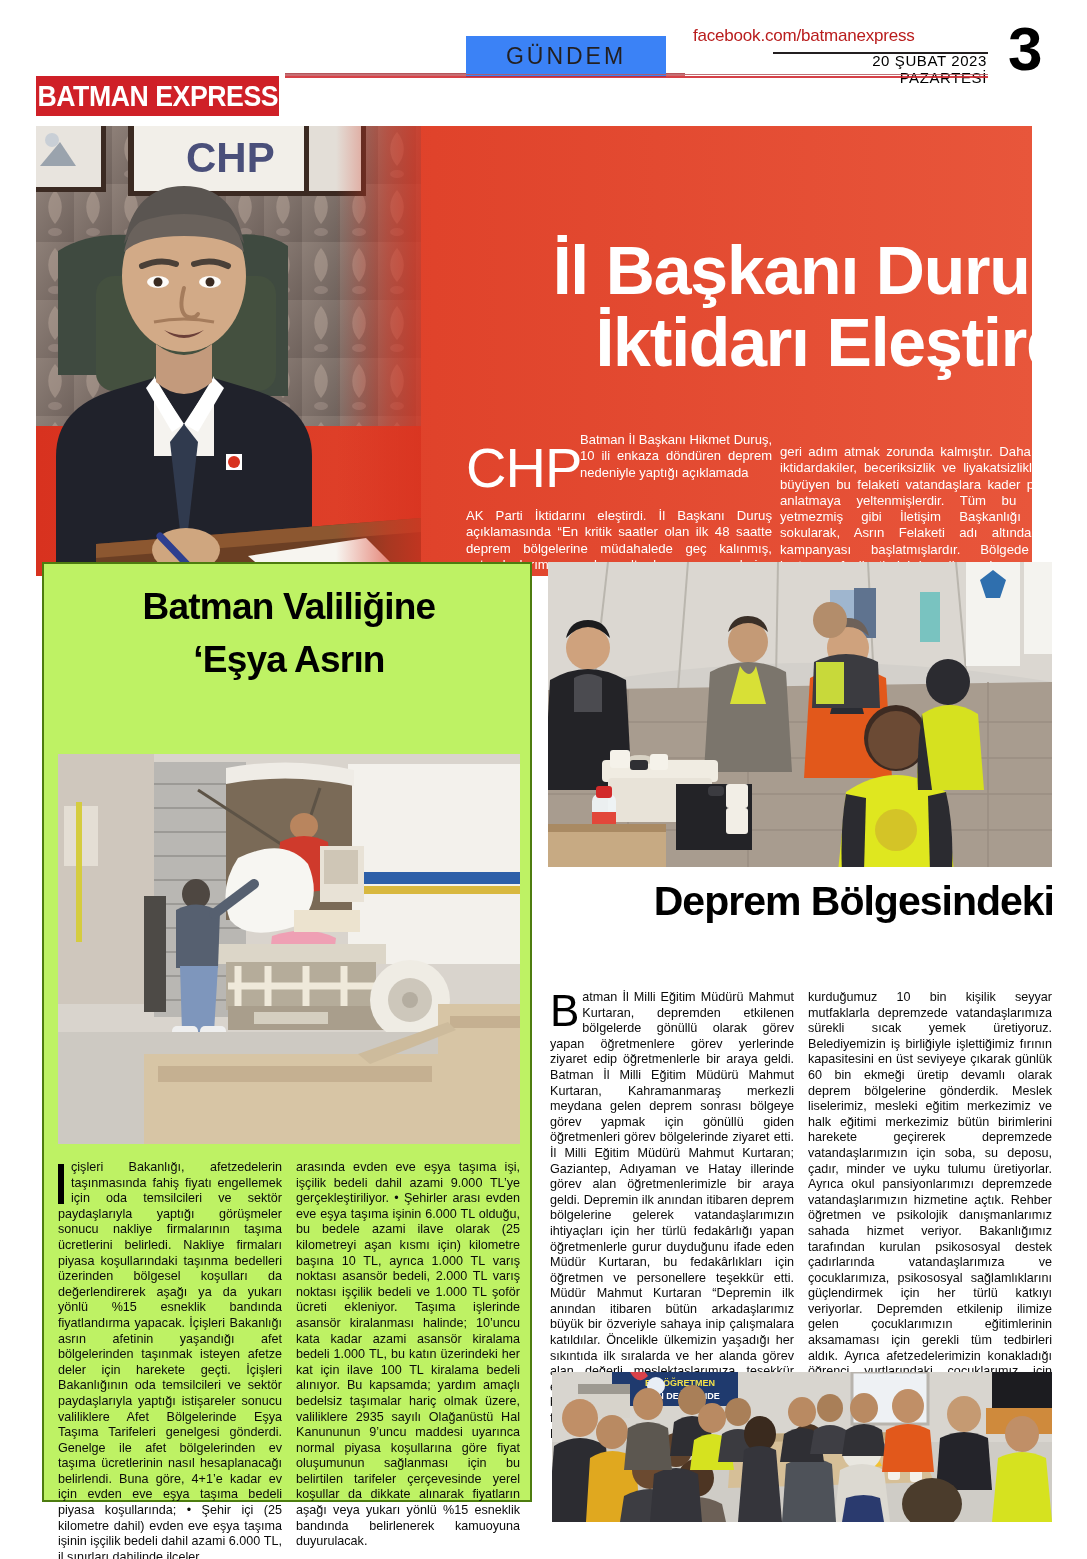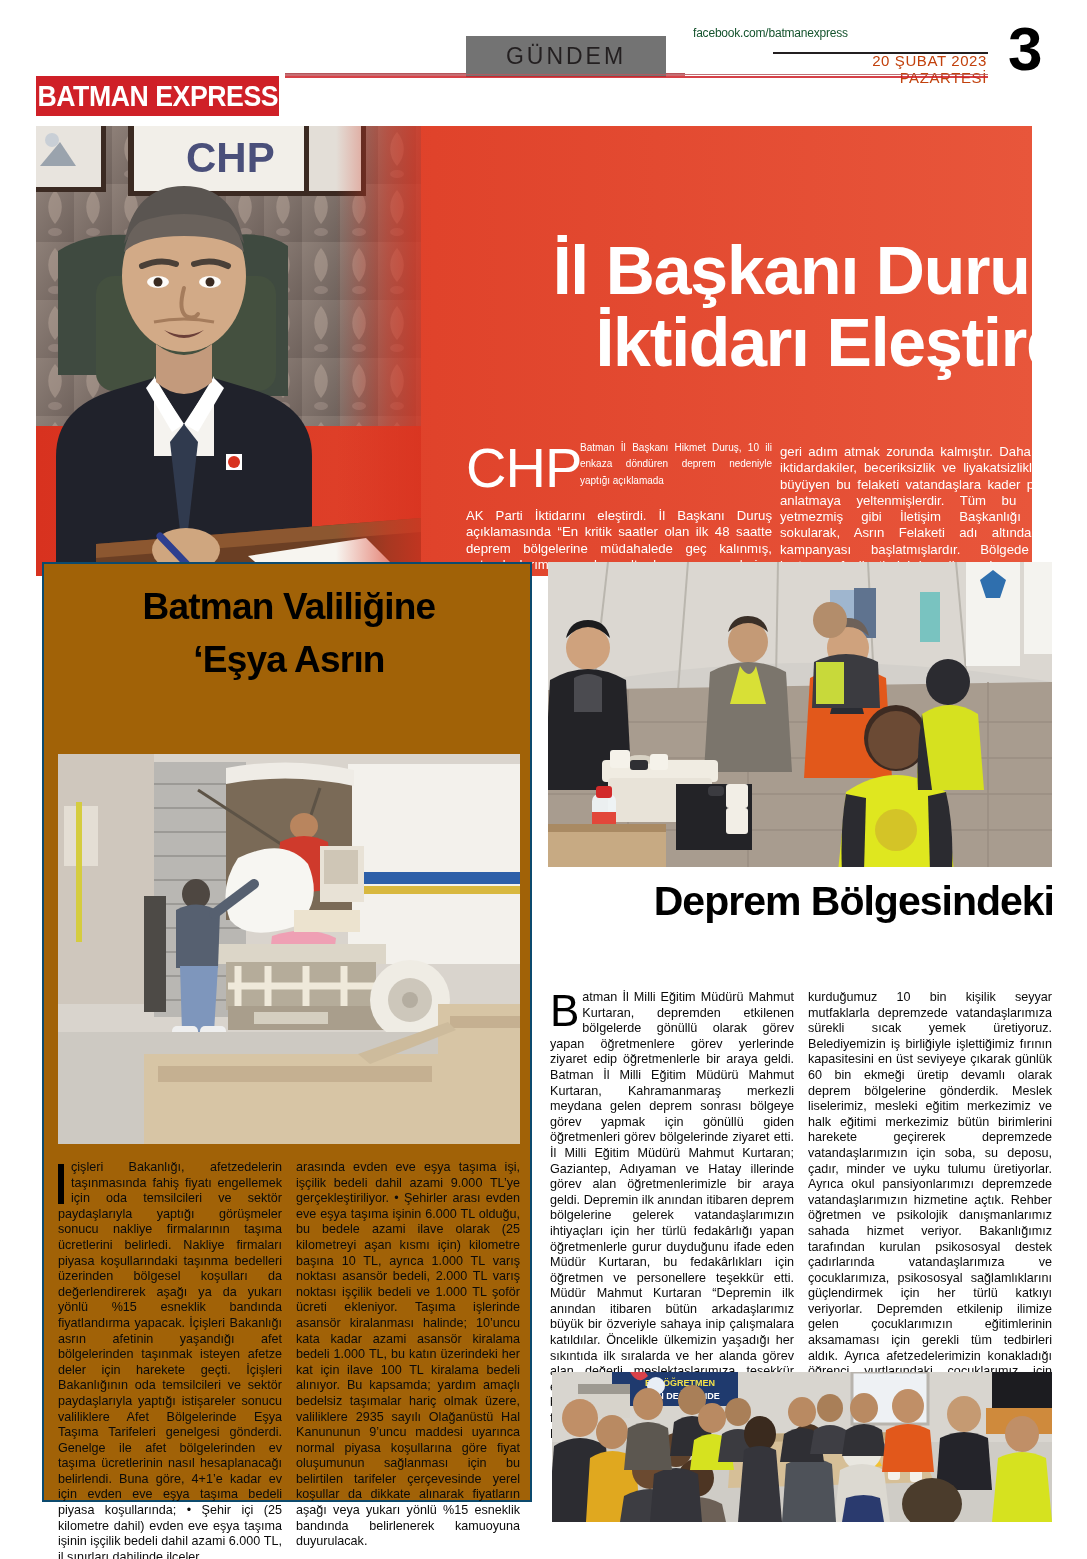--- a/index.html
+++ b/index.html
@@ -41,50 +41,50 @@
     position: absolute;
     left: 285px; top: 73px;
     width: 400px; height: 3px;
     border-top: 1px solid #b5555a;
     border-bottom: 1px solid #cf6a6f;
   }
   .section-tab {
     position: absolute;
     left: 466px; top: 36px;
     width: 200px; height: 41px;
-    background: #737373;
+    background: #3b82f6;
     display: flex; align-items: center; justify-content: center;
   }
   .section-tab-text {
     font-size: 23px;
     letter-spacing: 3px;
     color: #231f20;
     font-family: "Liberation Sans", sans-serif;
   }
   .fb-line {
     position: absolute;
     left: 693px; top: 26px;
-    font-size: 12px;
-    color: #14532d;
+    font-size: 17px;
+    color: #b91c1c;
     letter-spacing: -0.2px;
   }
   .hdr-hr {
     position: absolute;
     left: 773px; top: 52px;
     width: 215px; height: 0;
     border-top: 2px solid #231f20;
   }
   .date-line {
     position: absolute;
     left: 797px; top: 52px;
     width: 190px;
     text-align: right;
     font-size: 15px;
     letter-spacing: 0.6px;
-    color: #c2410c;
+    color: #000000;
   }
   .page-num {
     position: absolute;
     left: 1008px; top: 18px;
     font-size: 62px;
     font-weight: bold;
     color: #000;
     line-height: 62px;
   }
   .hdr-baserule {
@@ -134,24 +134,24 @@
     position: absolute;
     left: 430px; top: 316px;
     font-size: 56px;
     line-height: 52px;
     color: #ffffff;
     font-weight: 300;
     letter-spacing: -1px;
   }
   .art1-col-a {
     position: absolute;
-    left: 544px; top: 314px;
+    left: 544px; top: 306px;
     width: 192px;
     color: #fff;
-    font-size: 10px;
+    font-size: 13px;
     line-height: 16.3px;
     text-align: justify;
   }
   .art1-col-a-rest {
     position: absolute;
     left: 430px; top: 382px;
     width: 306px;
     color: #fff;
     font-size: 13.2px;
     line-height: 16.3px;
@@ -165,22 +165,22 @@
     font-size: 13.2px;
     line-height: 16.3px;
     text-align: justify;
   }
 
   
   .art2 {
     position: absolute;
     left: 42px; top: 562px;
     width: 490px; height: 940px;
-    border: 2px solid #0c4a6e;
-    background: #a16207;
+    border: 2px solid #4d7c0f;
+    background: #bef264;
   }
   .art2-headline {
     position: absolute;
     left: 10px; top: 16px;
     width: 470px;
     text-align: center;
     font-size: 37px;
     line-height: 53px;
     font-weight: bold;
     color: #000;

